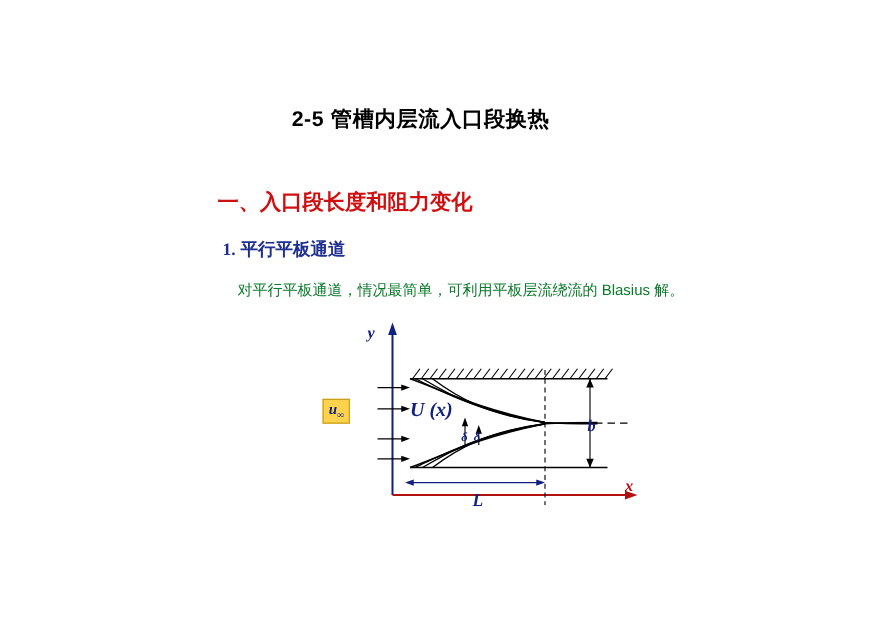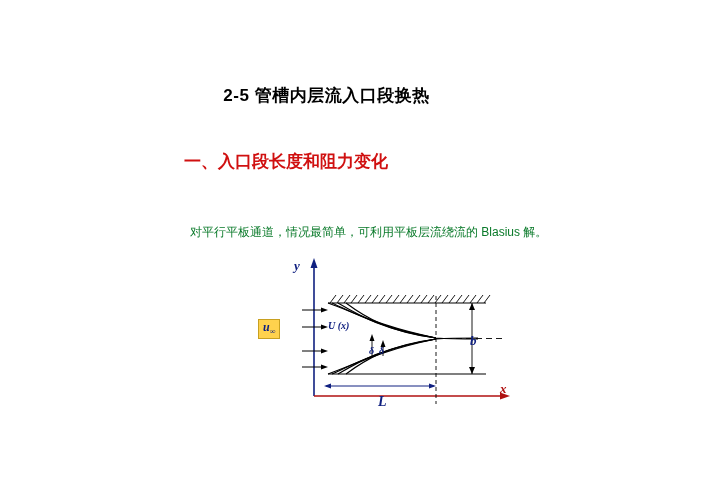--- a/index.html
+++ b/index.html
@@ -15,32 +15,32 @@
     position: relative;
   }
   .slide {
     position: absolute;
     left: 0; top: 0;
     width: 713px;
     height: 504px;
   }
   .title {
     position: absolute;
-    left: 0;
+    left: 10px;
     top: 84px;
     width: 653px;
     text-align: center;
     font-size: 17px;
     font-weight: bold;
     color: #000000;
     letter-spacing: 0.5px;
   }
   .heading1 {
     position: absolute;
-    left: 184px;
+    left: 174px;
     top: 150px;
     font-size: 17px;
     font-weight: bold;
     color: #d01010;
   }
   .heading2 {
     position: absolute;
     left: 178px;
     top: 191px;
     font-size: 14px;
@@ -90,35 +90,39 @@
   }
   .lbl {
     position: absolute;
     font-family: "Liberation Serif", serif;
     font-style: italic;
     font-weight: bold;
     color: #102080;
   }
   .lbl-y { left: 294px; top: 258px; font-size: 13px; color: #102080; }
   .lbl-x { left: 500px; top: 381px; font-size: 13px; color: #b01010; }
-  .lbl-ux { left: 328px; top: 320px; font-size: 10px; color: #102080; }
+  .lbl-ux { left: 328px; top: 320px; font-size: 16px; color: #102080; }
   .lbl-b { left: 470px; top: 333px; font-size: 13px; color: #102080; }
   .lbl-L { left: 378px; top: 394px; font-size: 14px; color: #102080; }
   .lbl-d1 { left: 369px; top: 345px; font-size: 10px; color: #102080; }
   .lbl-d2 { left: 379px; top: 345px; font-size: 10px; color: #102080; }
 </style>
 </head>
 <body>
 
 <div class="slide">
 
   <div class="title">2-5  管槽内层流入口段换热</div>
 
   <div class="heading1">一、入口段长度和阻力变化</div>
 
+  <div class="heading2">
+    <span class="num">1.</span>
+    <span>平行平板通道</span>
+  </div>
 
   <div class="bodytext">对平行平板通道，情况最简单，可利用平板层流绕流的 Blasius 解。</div>
 
   <div class="figure">
     <svg width="290" height="170" viewBox="0 0 290 170" xmlns="http://www.w3.org/2000/svg">
 
       <g>
         <line x1="64" y1="14" x2="64" y2="144" stroke="#102080" stroke-width="1.6"></line>
         <polygon points="64,6 60.5,16 67.5,16" fill="#102080"></polygon>
       </g>

